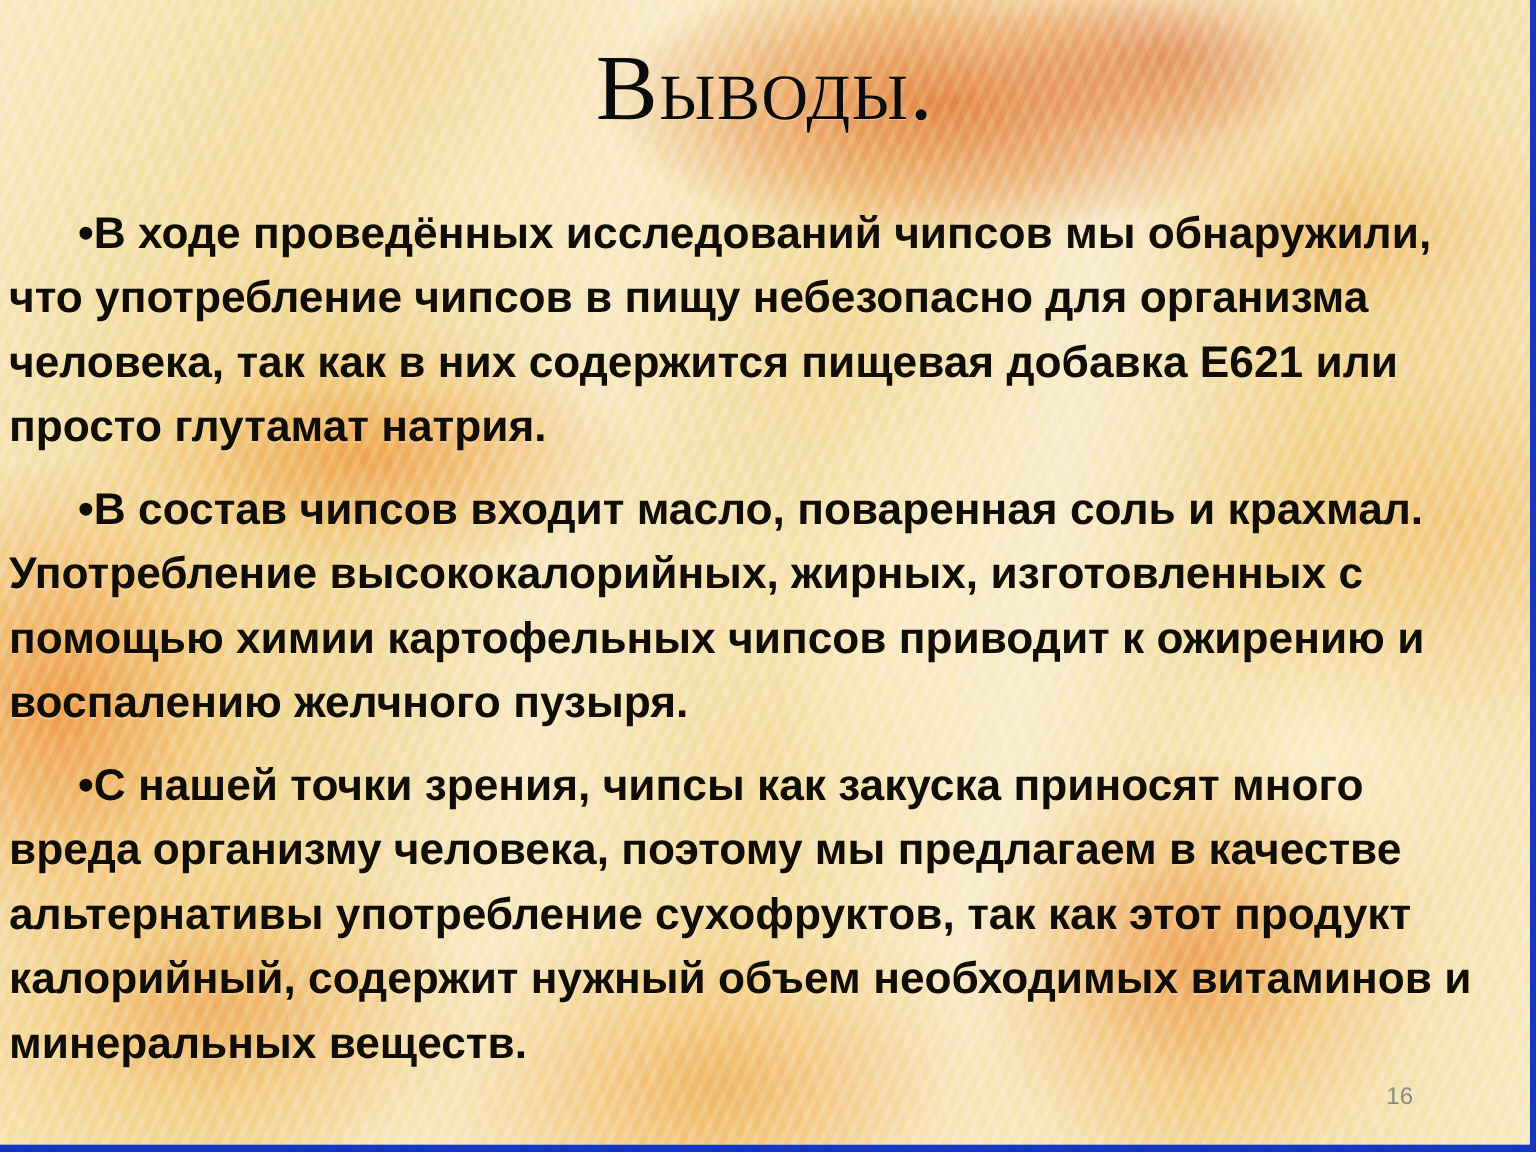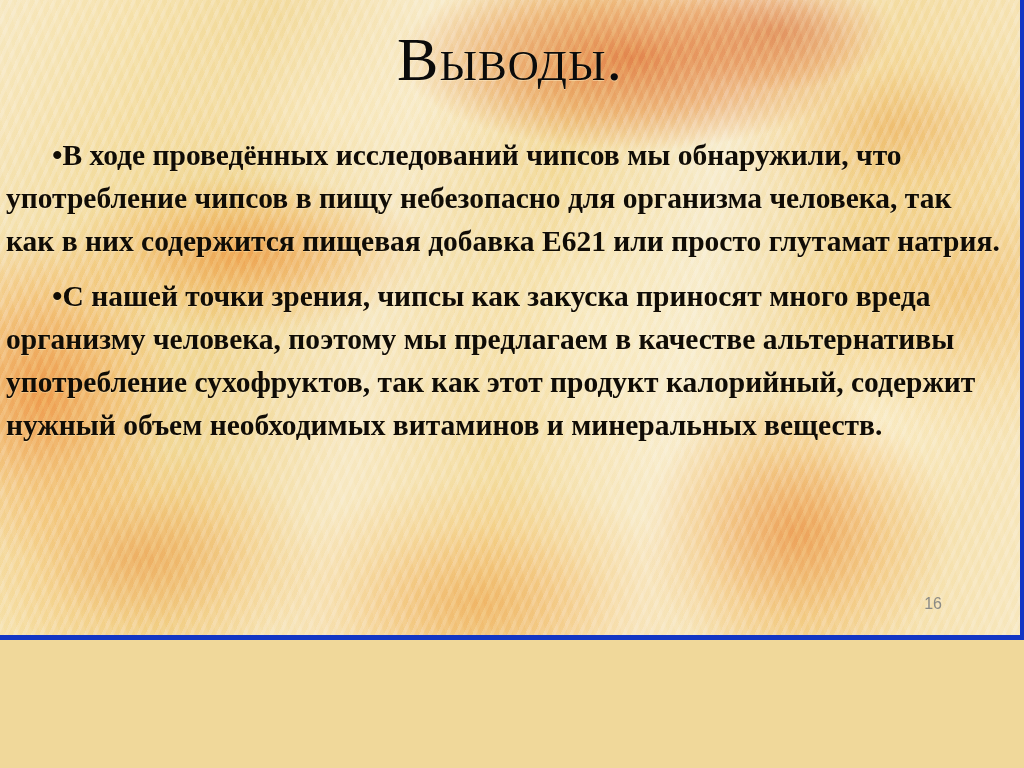--- a/index.html
+++ b/index.html
@@ -12,21 +12,21 @@
   }
 
   body {
     font-family: "Liberation Serif", "DejaVu Serif", serif;
     background: #f0d89a;
   }
 
   #slide {
     position: relative;
     width: 1024px;
-    height: 640px;
+    height: 768px;
     overflow: hidden;
     box-sizing: border-box;
     border-right: 4px solid #1336c4;
     border-bottom: 5px solid #1336c4;
     background-color: #fef9c3;
   }
 
   
   .bg-layer {
     position: absolute;
@@ -110,21 +110,21 @@
     text-shadow: 0 1px 0 rgba(255,240,200,0.45);
     white-space: nowrap;
   }
 
   #body-text {
     position: absolute;
     top: 134px;
     left: 6px;
     width: 996px;
     color: #100c06;
-    font-family: Liberation Serif, serif;
+    font-family: Liberation Sans, sans-serif;
     font-weight: bold;
     font-size: 29.5px;
     line-height: 43px;
     text-align: left;
   }
 
   .para {
     margin: 0 0 12px 0;
     text-indent: 46px;
     text-shadow: 0 1px 0 rgba(255,238,196,0.35);
@@ -159,20 +159,21 @@
   <div class="bg-layer bg-veil"></div>
 
   <div id="content">
 
     <div id="title">Выводы.</div>
 
     <div id="body-text">
 
       <p class="para"><span class="bullet-dot">•</span><span>В ходе проведённых исследований чипсов мы обнаружили, что употребление чипсов в пищу небезопасно для организма человека, так как в них содержится пищевая добавка Е621 или просто глутамат натрия.</span></p>
 
+      <p class="para"><span class="bullet-dot">•</span><span>В состав чипсов входит масло, поваренная  соль и крахмал. Употребление высококалорийных, жирных, изготовленных с помощью химии картофельных чипсов приводит к ожирению и воспалению желчного пузыря.</span></p>
 
       <p class="para"><span class="bullet-dot">•</span><span>С нашей  точки зрения, чипсы как закуска приносят много вреда организму человека, поэтому мы предлагаем в качестве альтернативы употребление сухофруктов, так как этот продукт  калорийный, содержит нужный объем необходимых витаминов и минеральных веществ.</span></p>
 
     </div>
 
     <div id="page-number">16</div>
 
   </div>
 </div>
 

